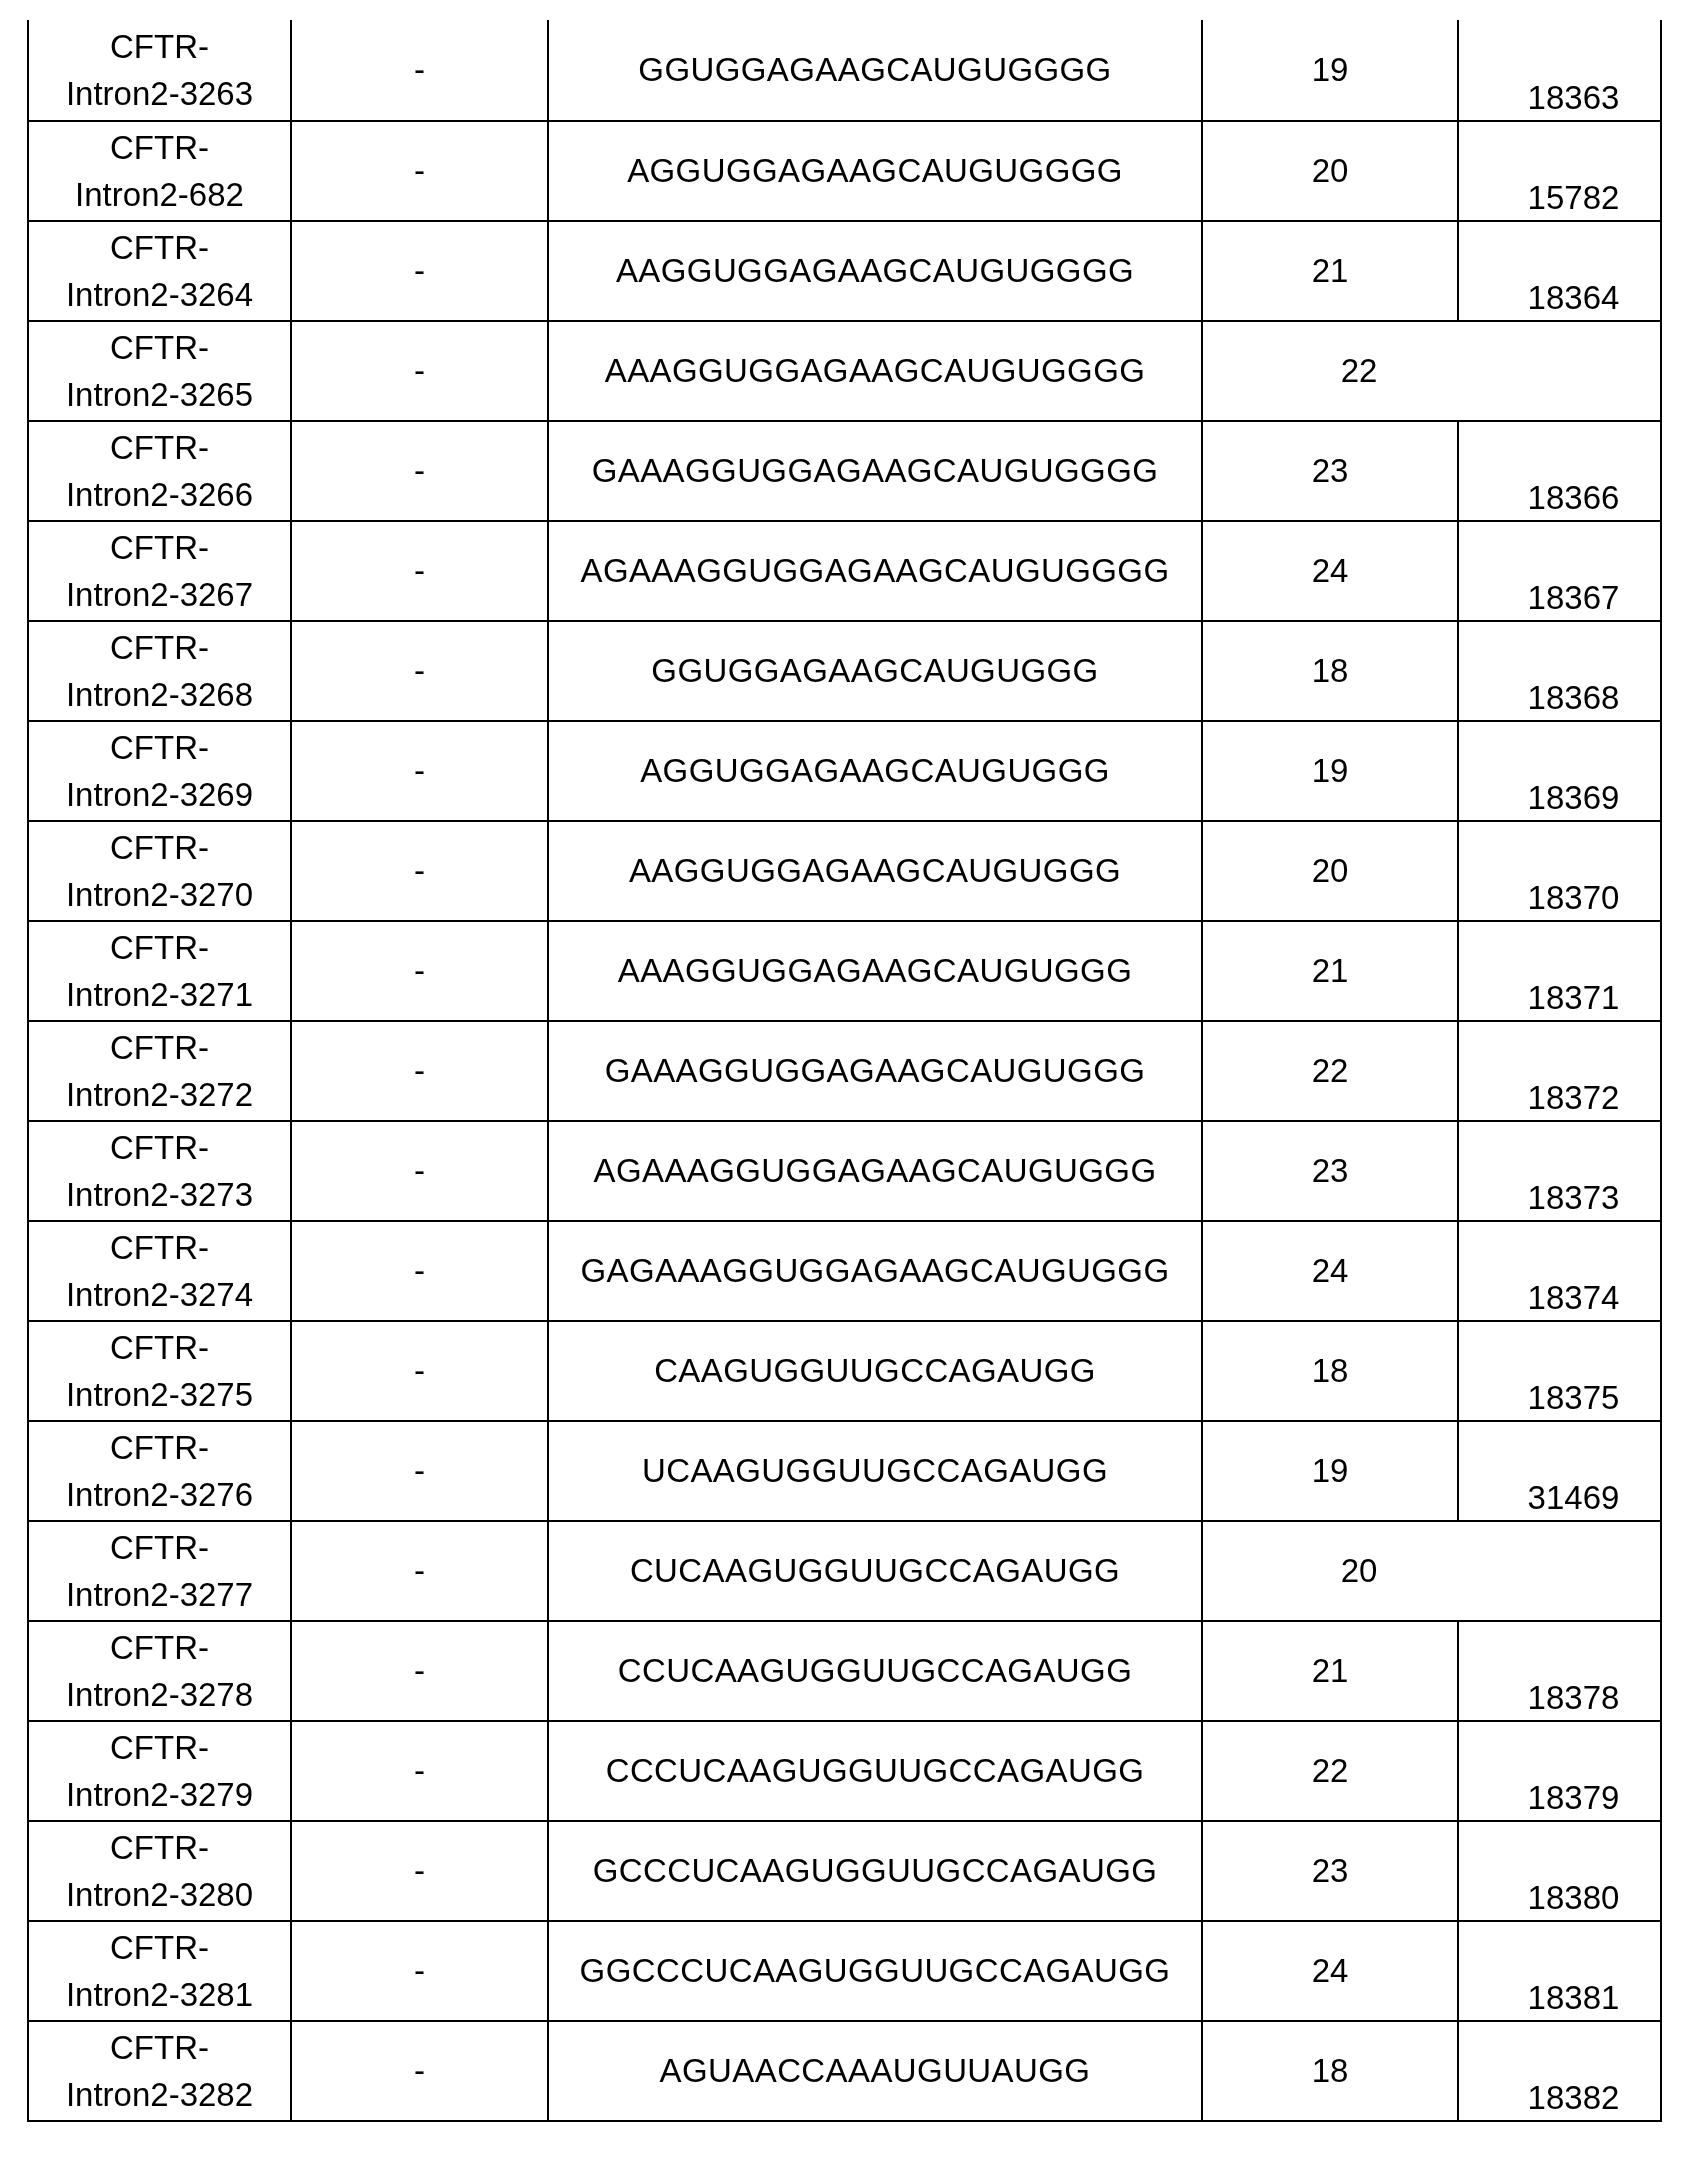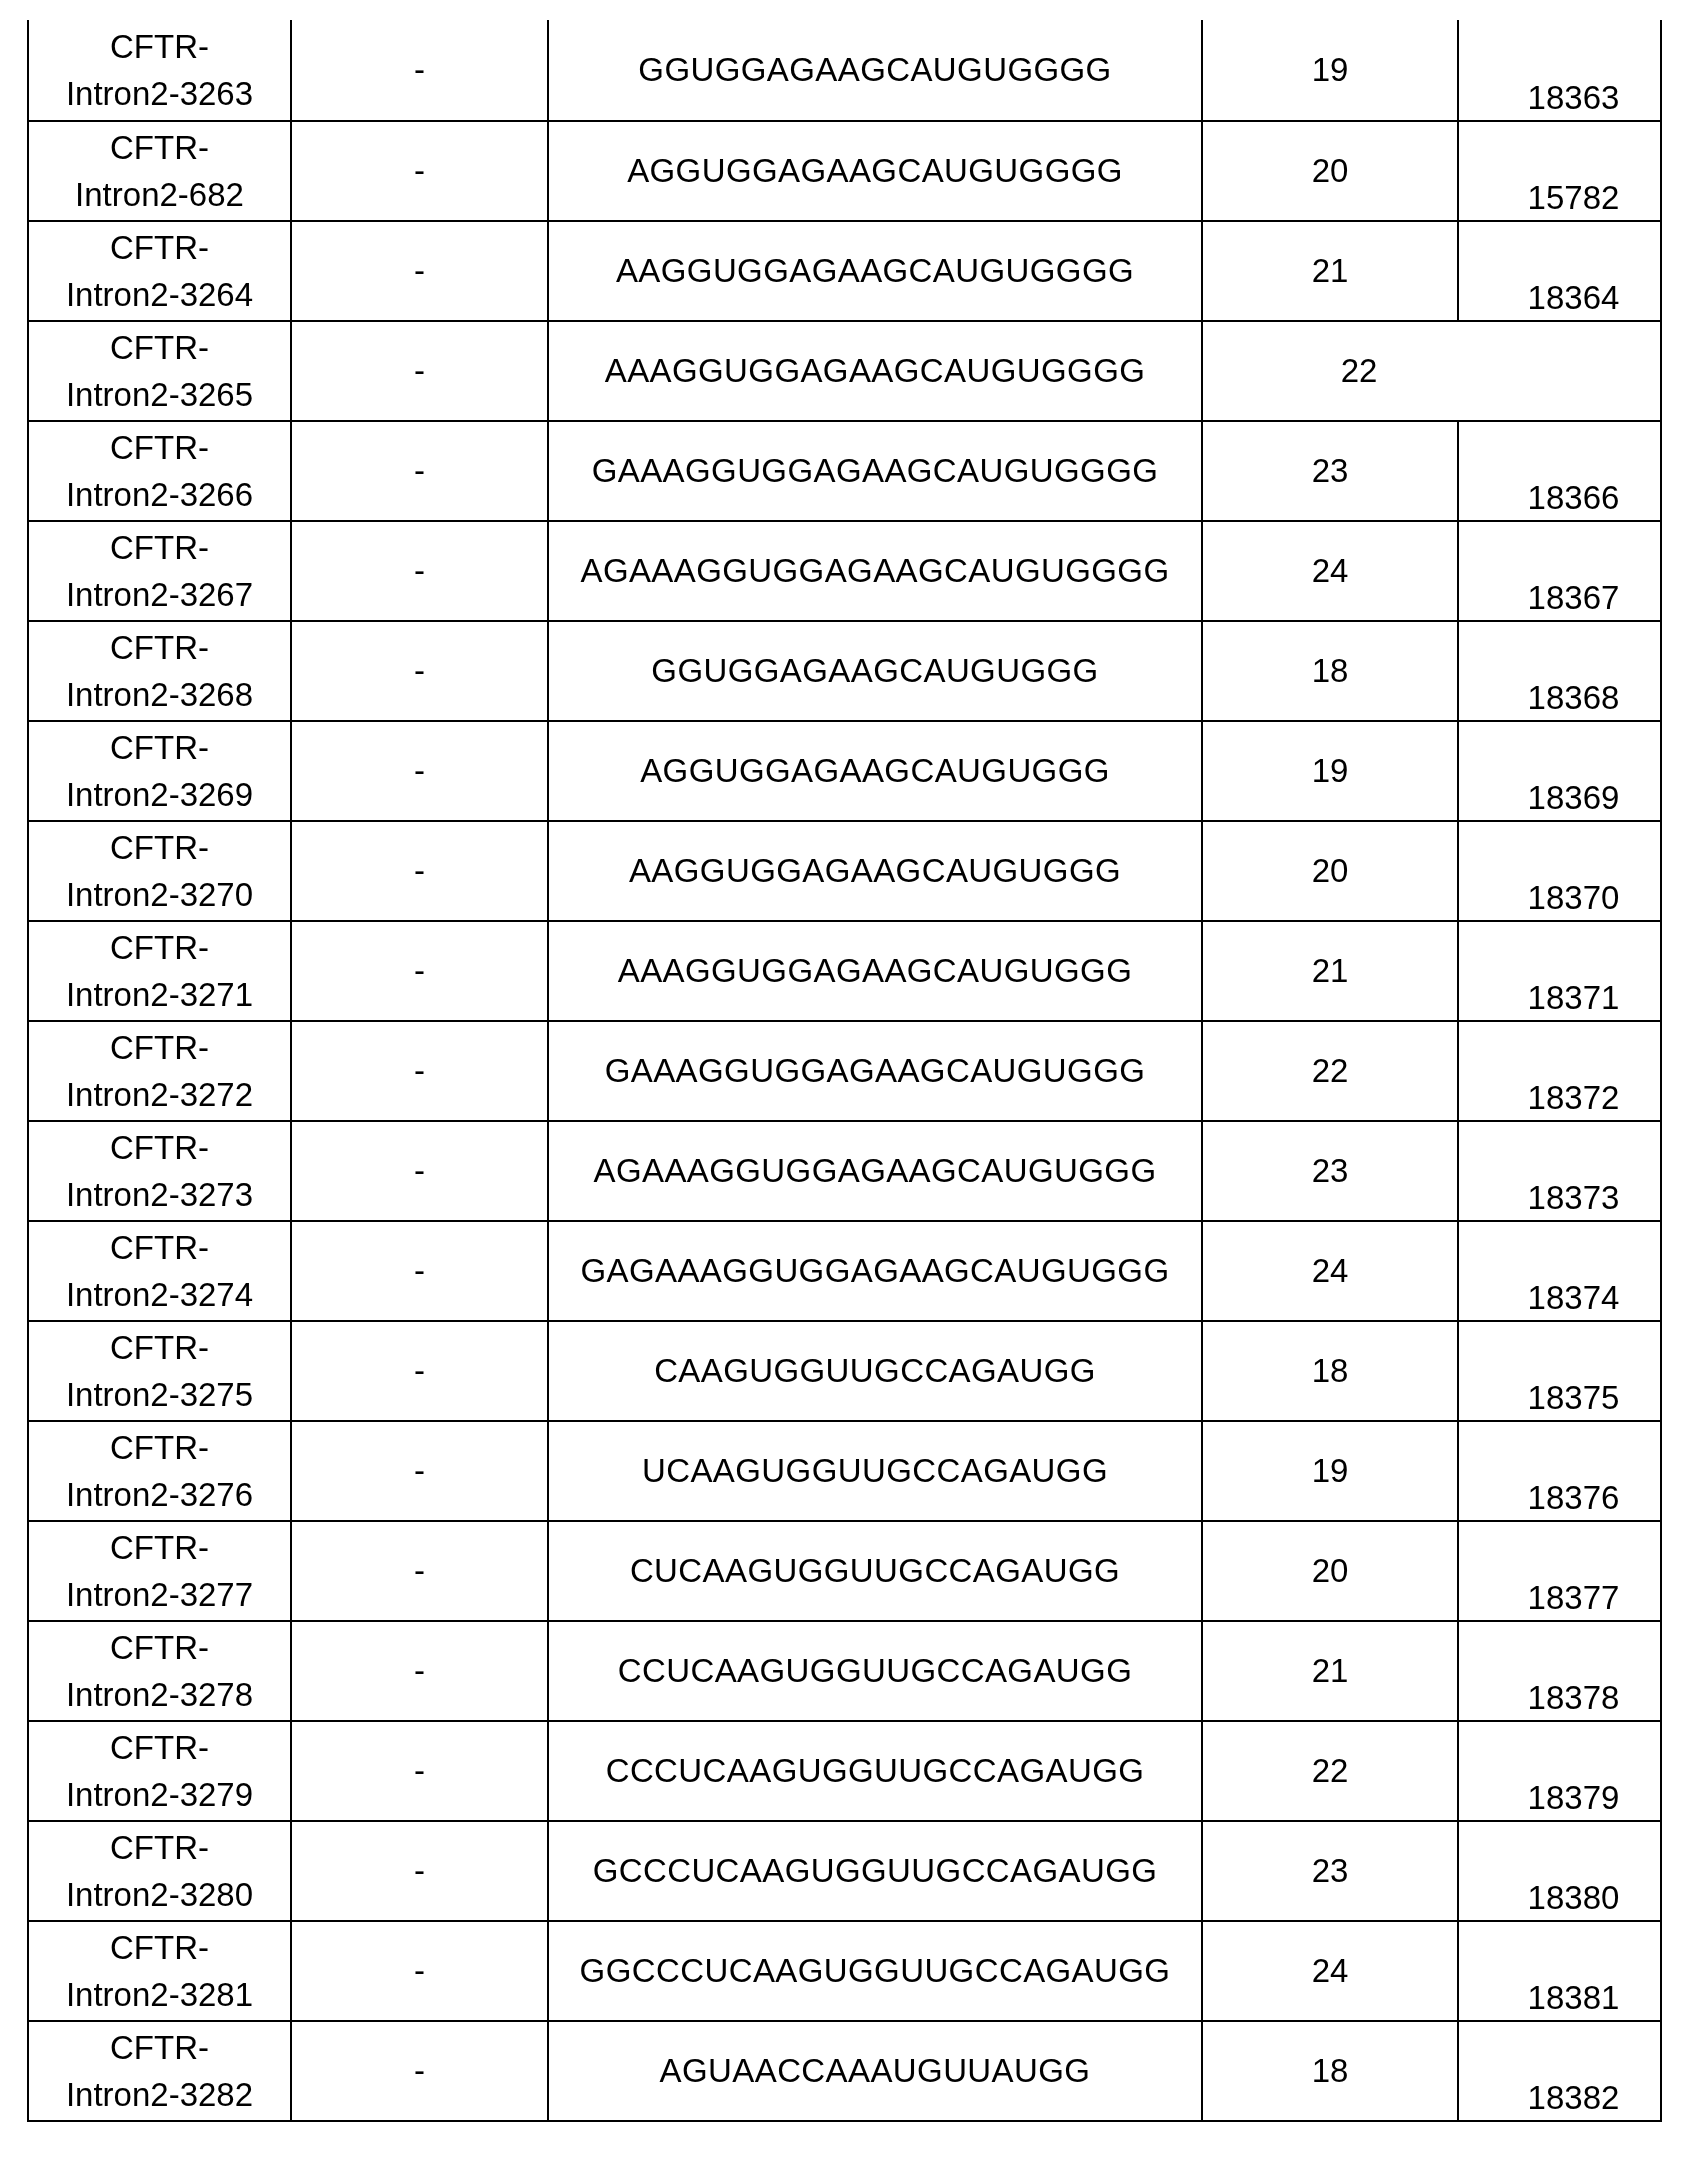--- a/index.html
+++ b/index.html
@@ -176,32 +176,31 @@
   </div>
 
   <div class="row">
     <div class="cell c-name">
       <span>CFTR-</span>
       <span>Intron2-3276</span>
     </div>
     <div class="cell c-mod">-</div>
     <div class="cell c-seq">UCAAGUGGUUGCCAGAUGG</div>
     <div class="cell c-len">19</div>
-    <div class="cell c-id">18376</div>
+    <div class="cell c-id">31469</div>
   </div>
 
   <div class="row">
     <div class="cell c-name">
       <span>CFTR-</span>
       <span>Intron2-3277</span>
     </div>
     <div class="cell c-mod">-</div>
     <div class="cell c-seq">CUCAAGUGGUUGCCAGAUGG</div>
     <div class="cell c-len">20</div>
-    <div class="cell c-id">18377</div>
   </div>
 
   <div class="row">
     <div class="cell c-name">
       <span>CFTR-</span>
       <span>Intron2-3278</span>
     </div>
     <div class="cell c-mod">-</div>
     <div class="cell c-seq">CCUCAAGUGGUUGCCAGAUGG</div>
     <div class="cell c-len">21</div>

